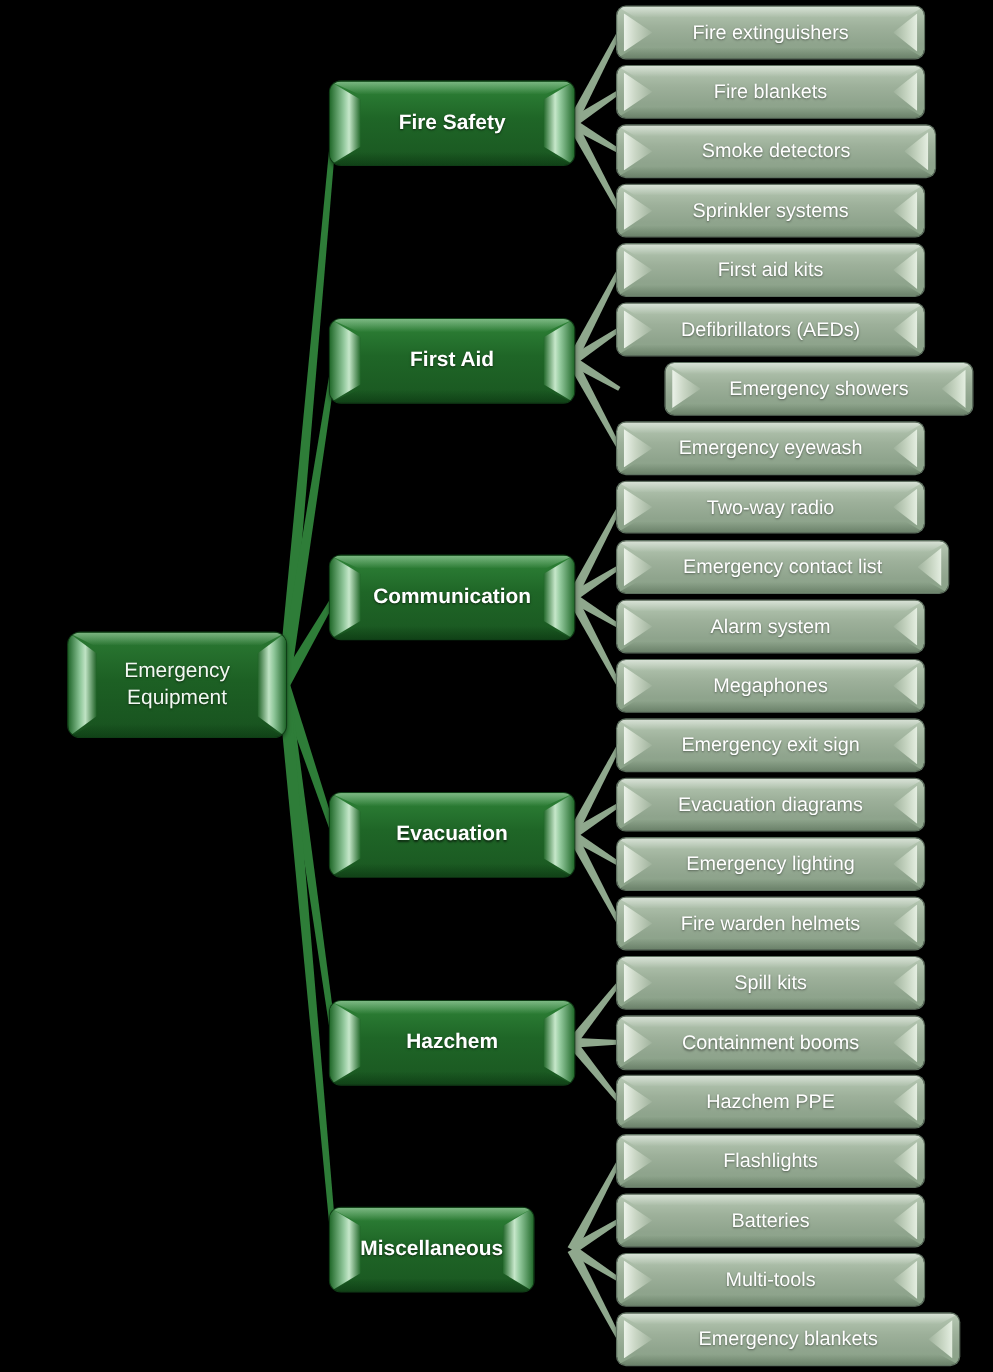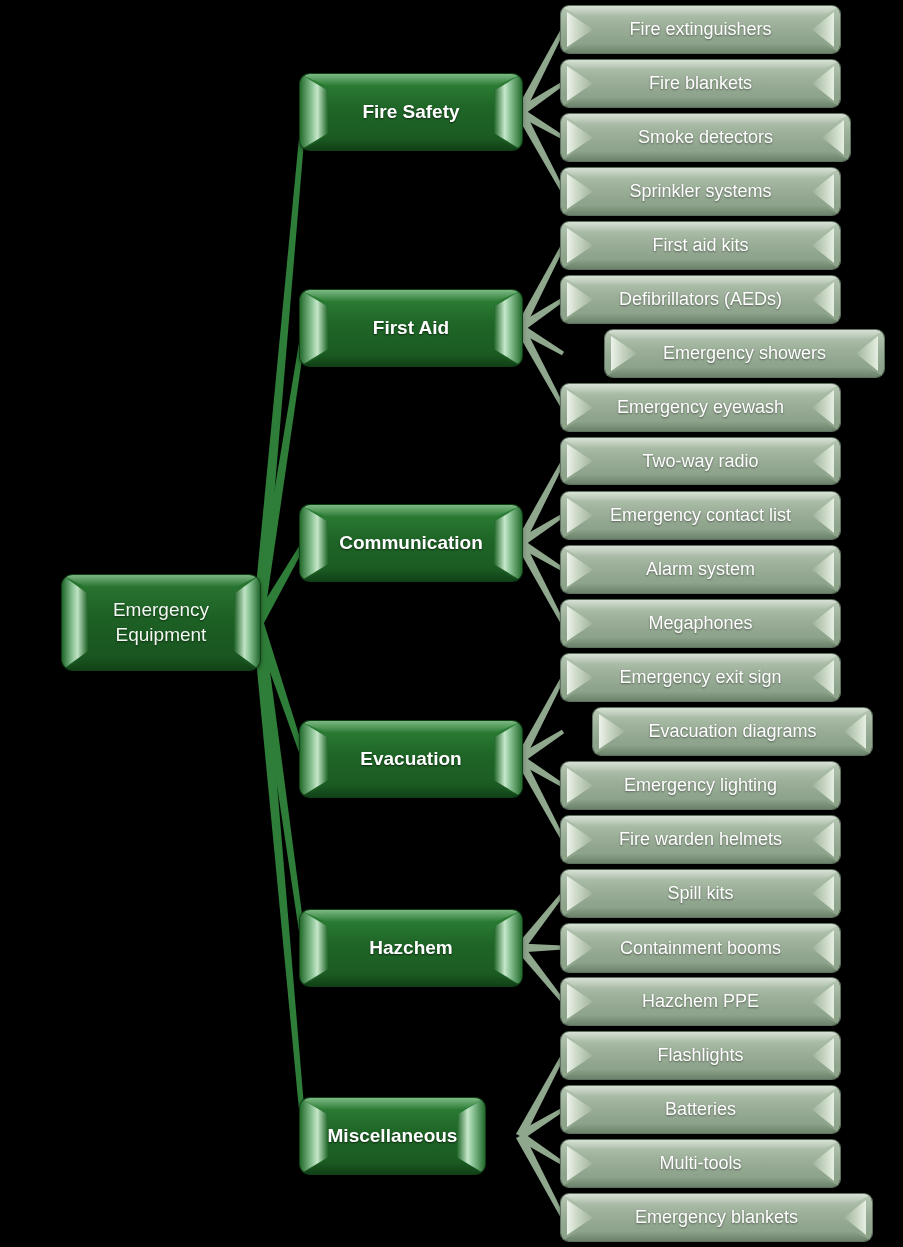--- a/index.html
+++ b/index.html
@@ -187,21 +187,21 @@
         <span class="bvl-b"></span>
         <span class="lbl">Communication</span>
       </div>
       <div class="leaf" style="left: 561px; top: 438px; width: 279px; height: 46px;">
         <span class="arw-l"></span>
         <span class="arw-r"></span>
         <span class="bvl-t"></span>
         <span class="bvl-b"></span>
         <span class="lbl">Two-way radio</span>
       </div>
-      <div class="leaf" style="left: 561px; top: 492px; width: 279px; height: 47px;">
+      <div class="leaf" style="left: 561px; top: 492px; width: 279px; height: 47px; padding-left: 22px;">
         <span class="arw-l"></span>
         <span class="arw-r"></span>
         <span class="bvl-t"></span>
         <span class="bvl-b"></span>
         <span class="lbl">Emergency contact list</span>
       </div>
       <div class="leaf" style="left: 561px; top: 546px; width: 279px; height: 47px;">
         <span class="arw-l"></span>
         <span class="arw-r"></span>
         <span class="bvl-t"></span>
@@ -222,21 +222,21 @@
         <span class="bvl-b"></span>
         <span class="lbl">Evacuation</span>
       </div>
       <div class="leaf" style="left: 561px; top: 654px; width: 279px; height: 47px;">
         <span class="arw-l"></span>
         <span class="arw-r"></span>
         <span class="bvl-t"></span>
         <span class="bvl-b"></span>
         <span class="lbl">Emergency exit sign</span>
       </div>
-      <div class="leaf" style="left: 561px; top: 708px; width: 279px; height: 47px; margin-left: 32px;">
+      <div class="leaf" style="left: 561px; top: 708px; width: 279px; height: 47px;">
         <span class="arw-l"></span>
         <span class="arw-r"></span>
         <span class="bvl-t"></span>
         <span class="bvl-b"></span>
         <span class="lbl">Evacuation diagrams</span>
       </div>
       <div class="leaf" style="left: 561px; top: 762px; width: 279px; height: 47px;">
         <span class="arw-l"></span>
         <span class="arw-r"></span>
         <span class="bvl-t"></span>

